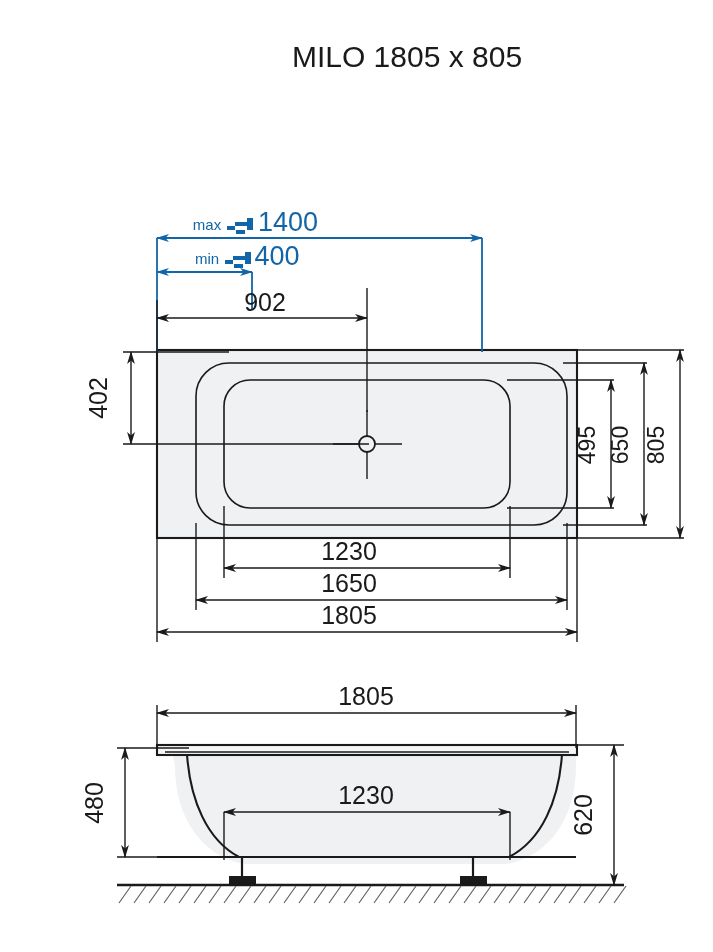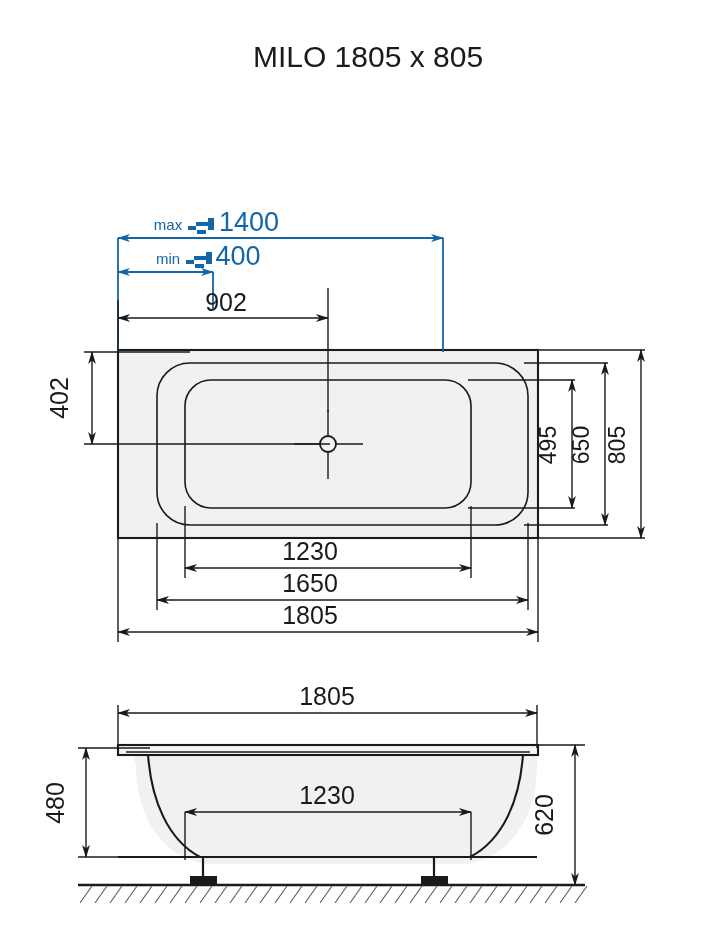--- a/index.html
+++ b/index.html
@@ -12,20 +12,21 @@
     width: 713px;
     height: 952px;
     font-family: "Liberation Sans", sans-serif;
     overflow: hidden;
     position: relative;
   }
   #drawing-root {
     position: relative;
     width: 622px;
     height: 952px;
+    padding-left: 39px;
   }
   svg#tech-drawing {
     display: block;
     width: 713px;
     height: 952px;
   }
   .dim-text {
     font-family: "Liberation Sans", sans-serif;
     fill: #1a1a1a;
     font-size: 23px;

